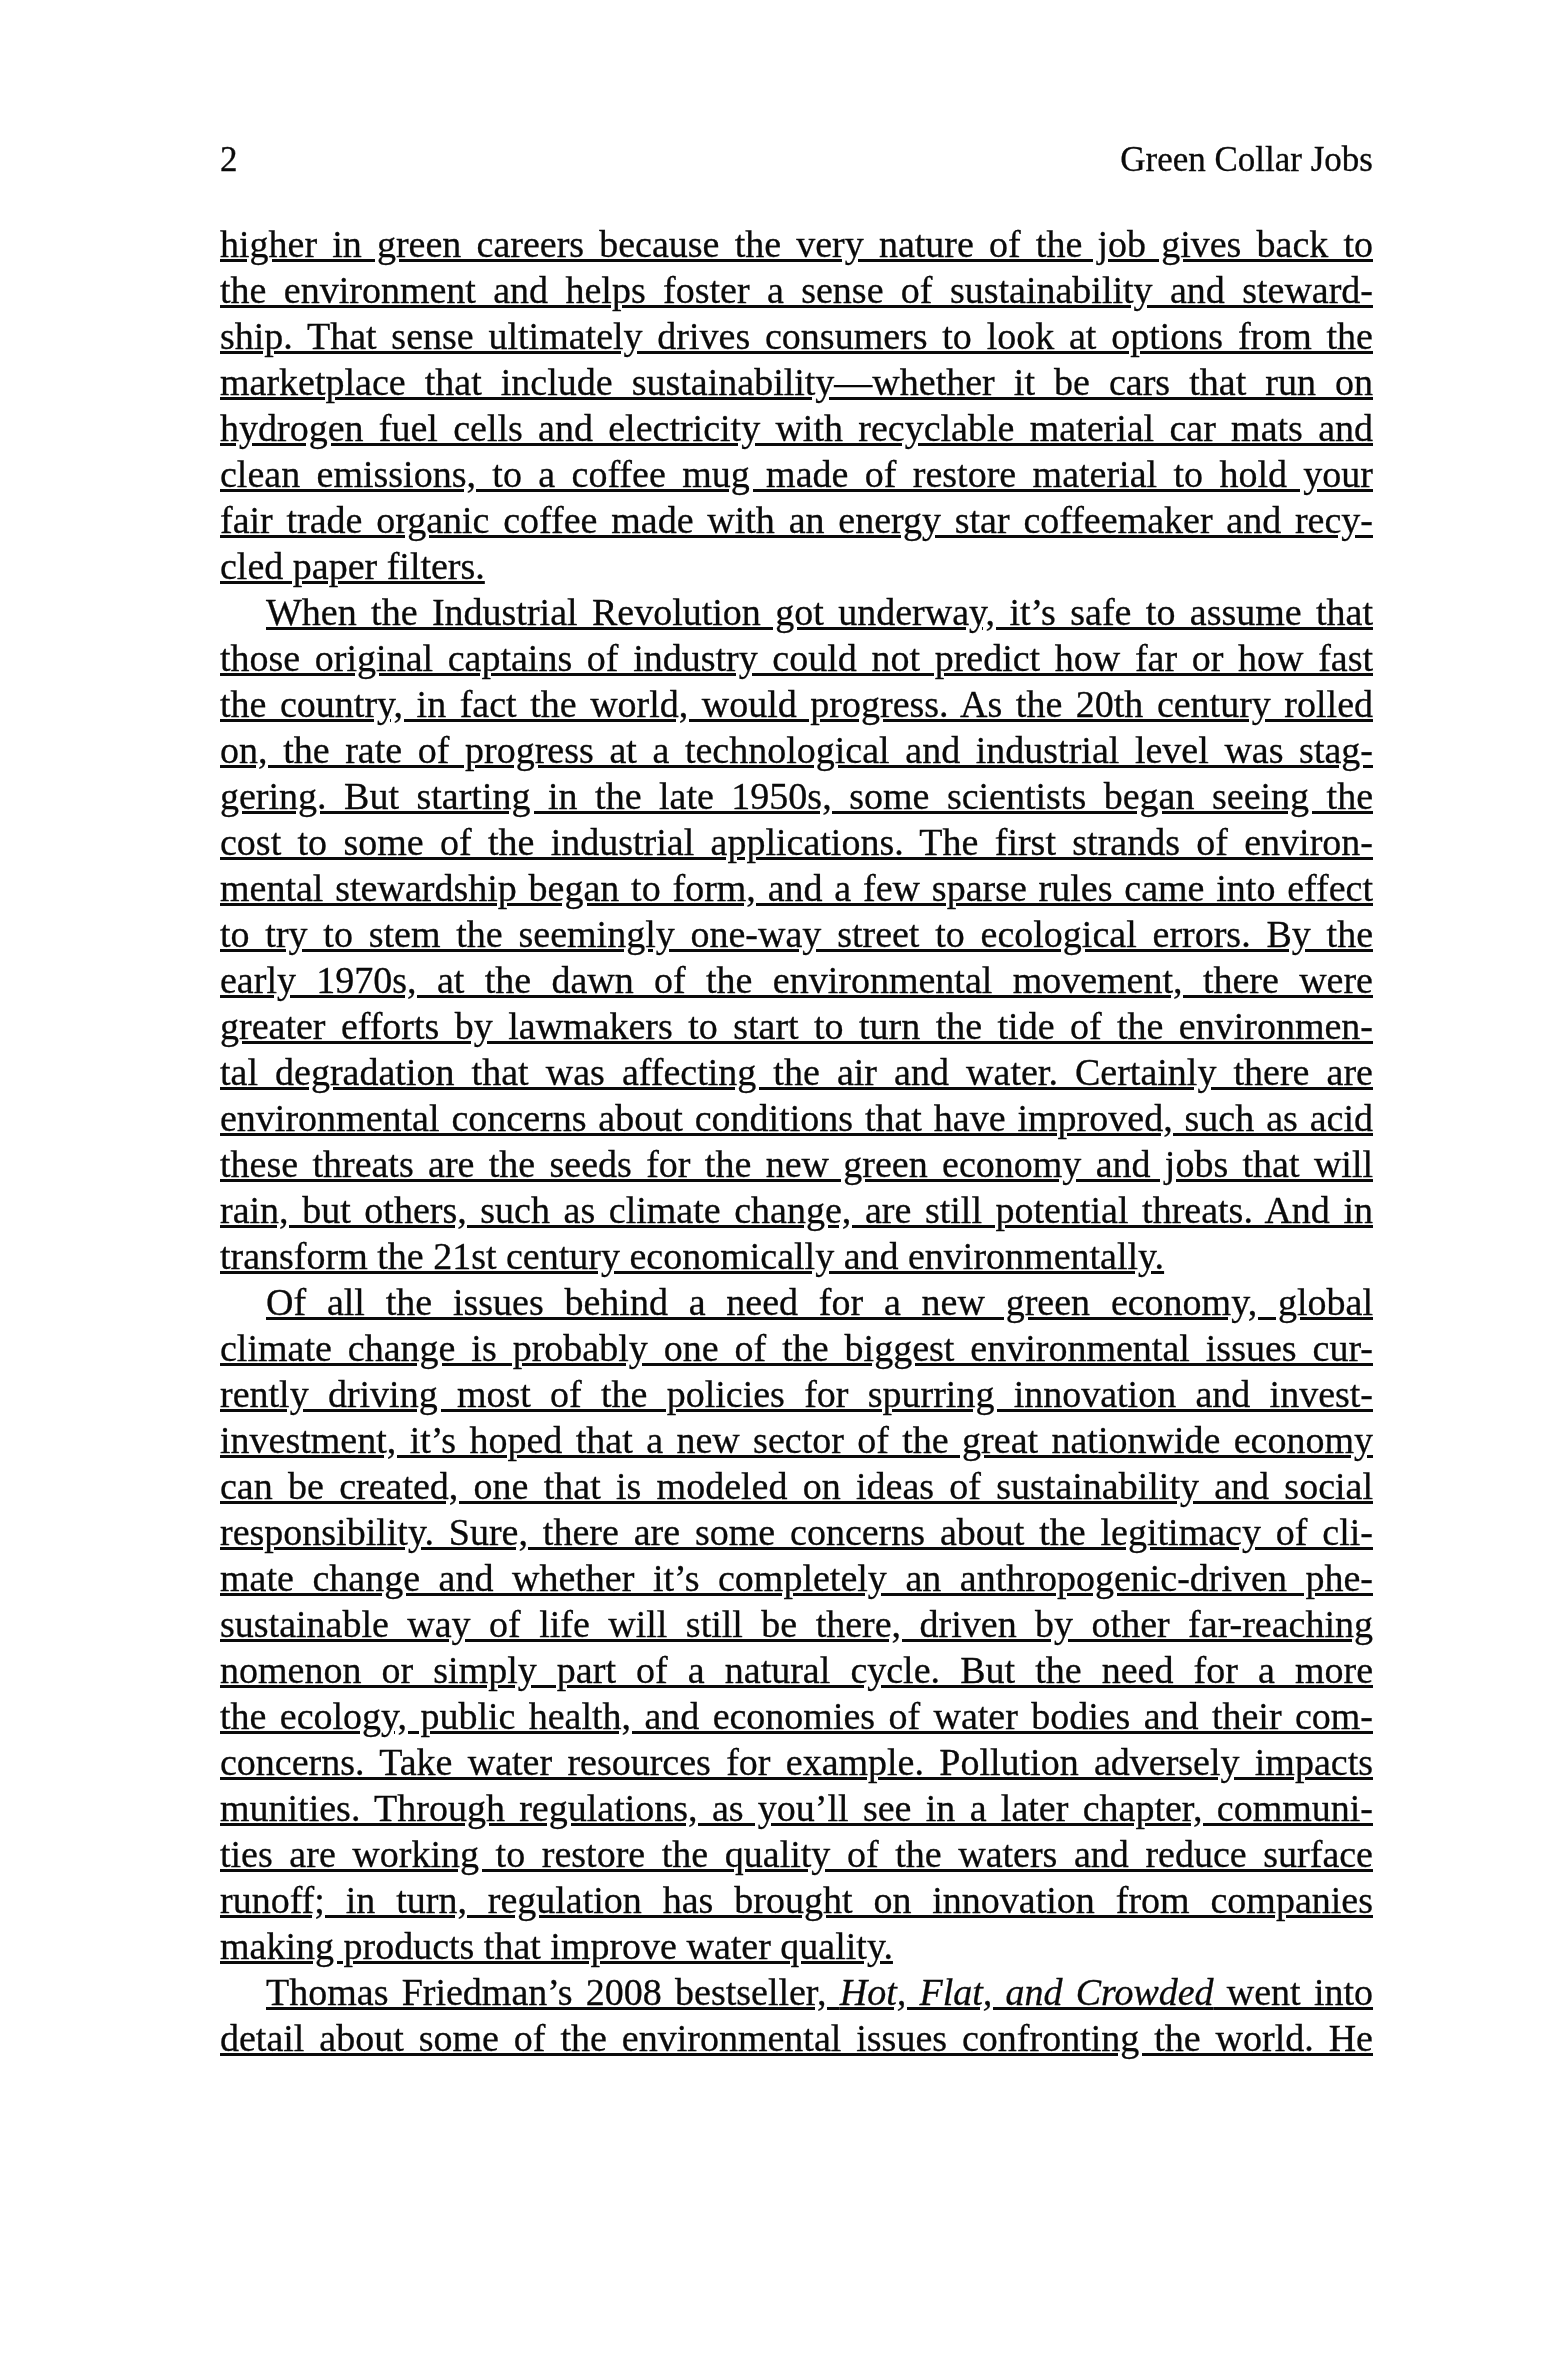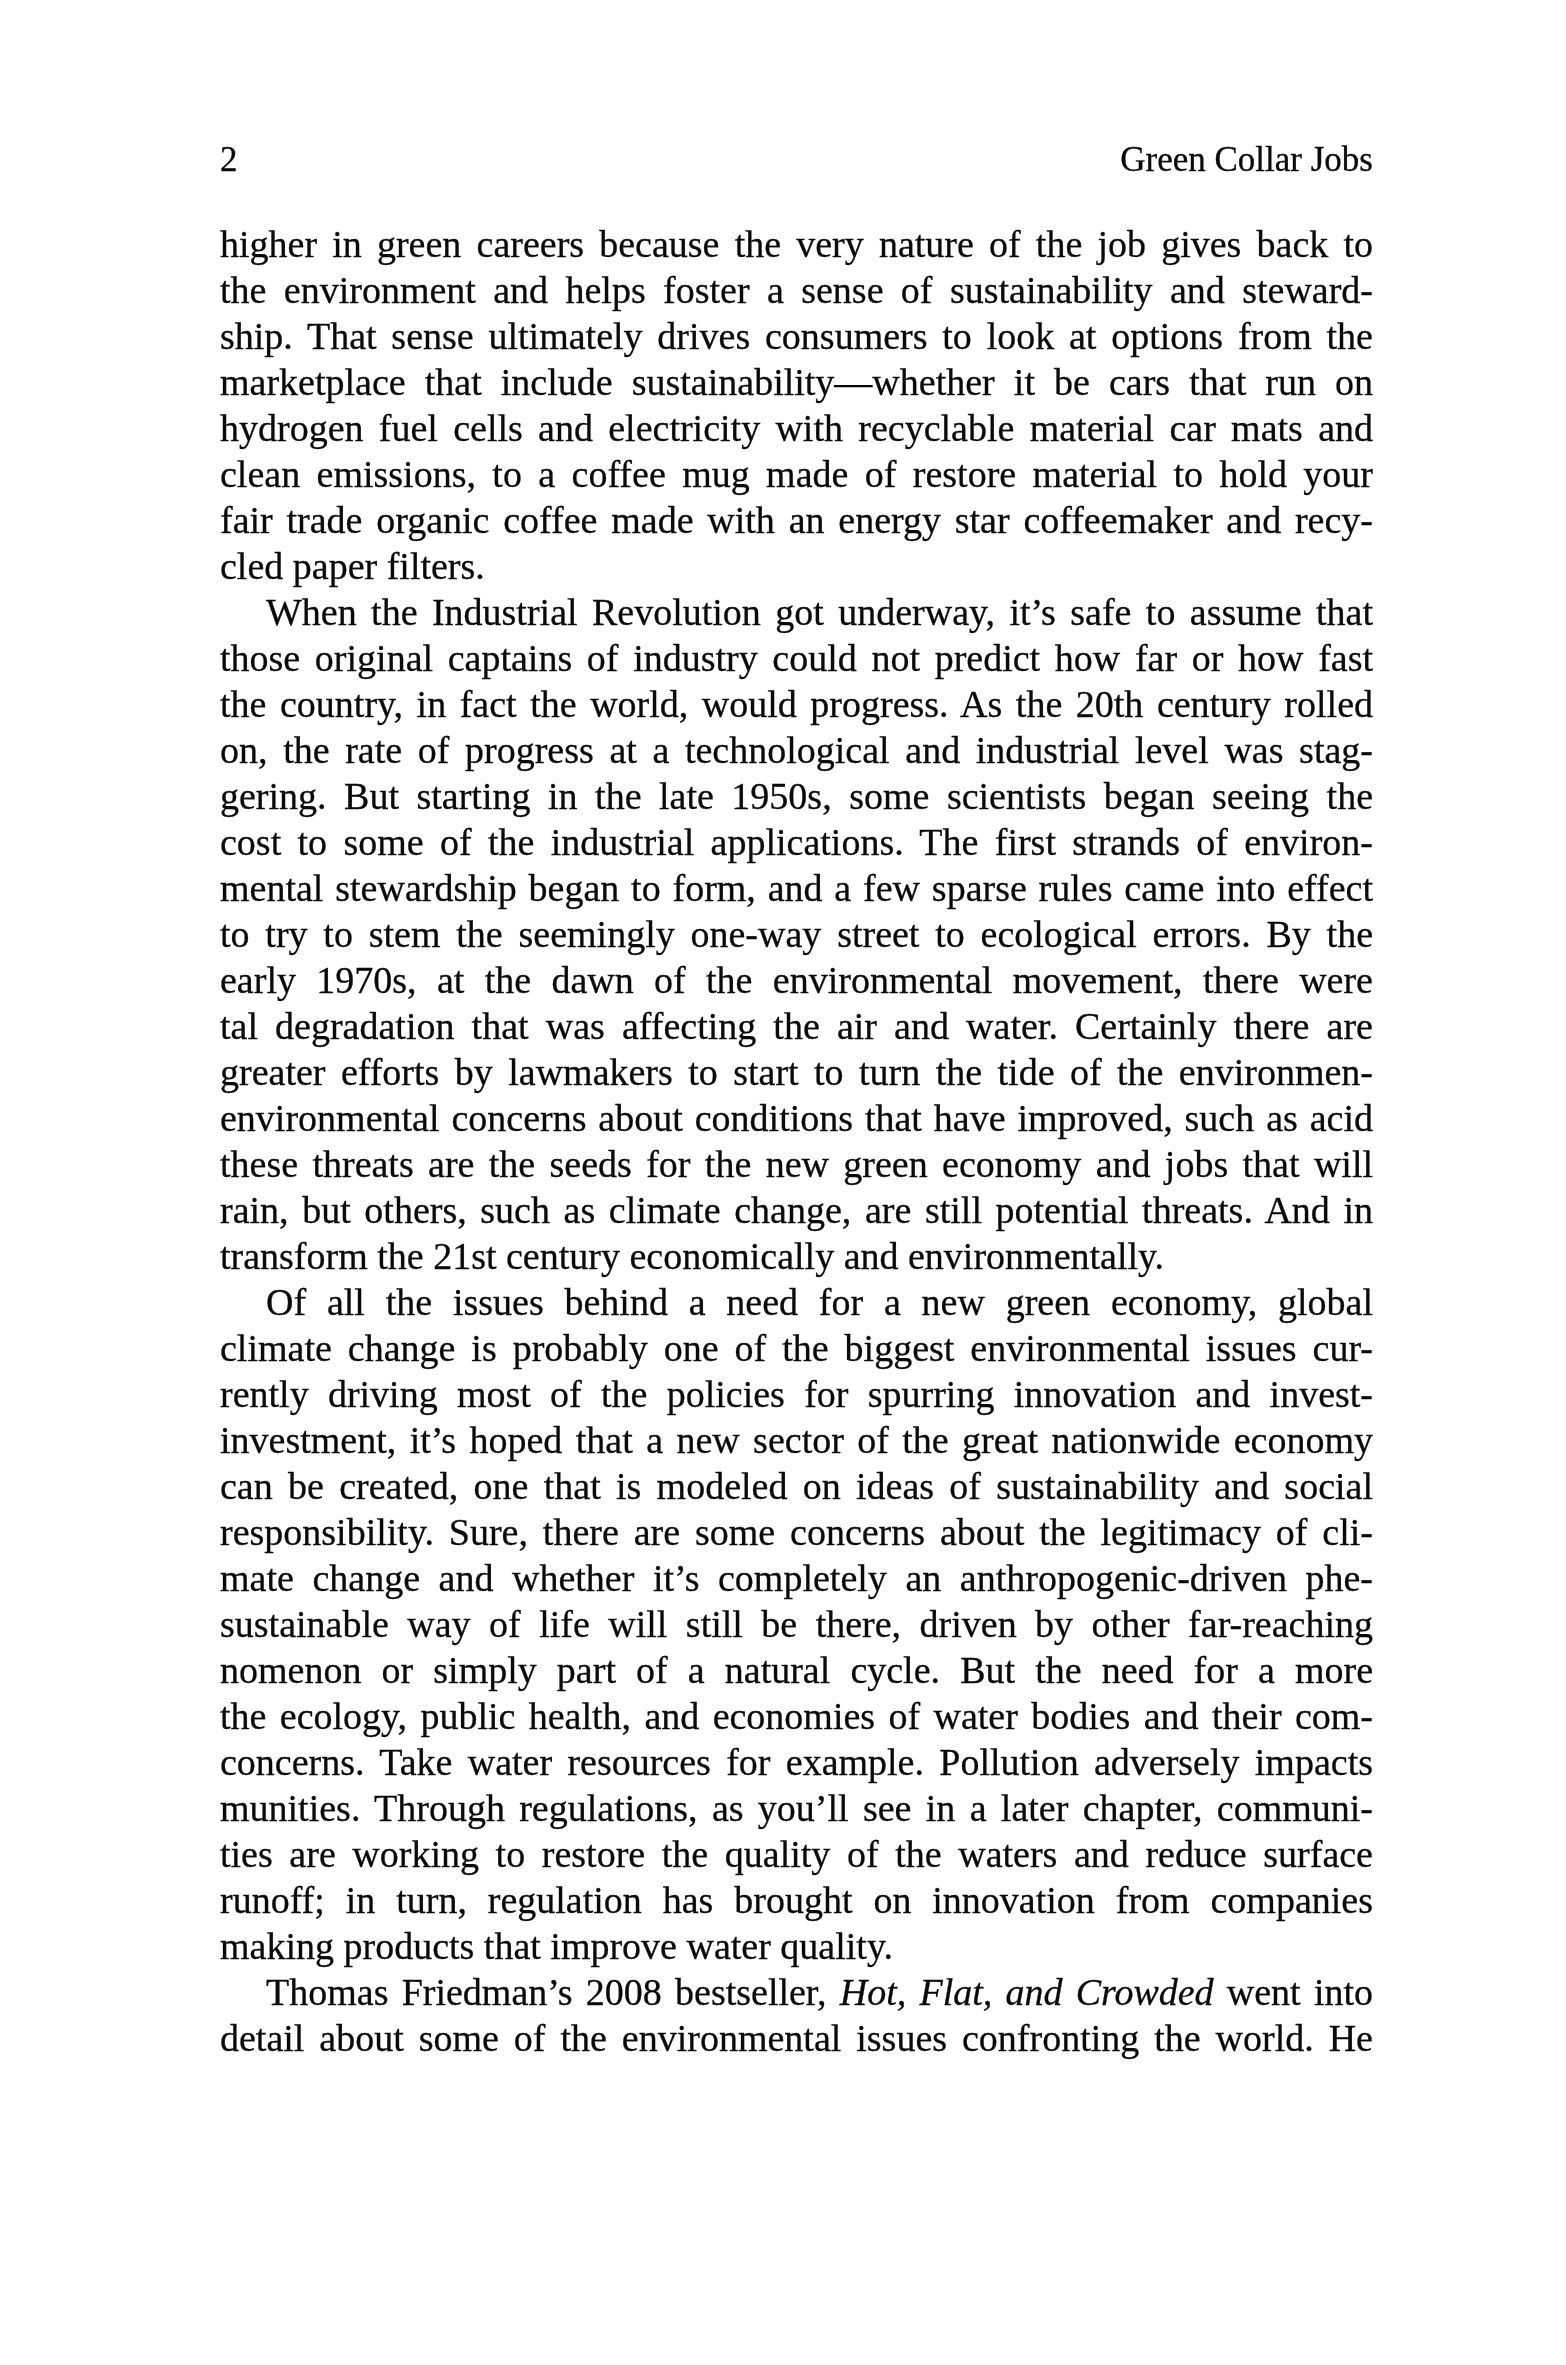--- a/index.html
+++ b/index.html
@@ -48,20 +48,21 @@
     font-size: 38px;
     line-height: 46px;
     -webkit-text-stroke: 0.3px currentColor;
   }
   .paragraph { margin: 0; padding: 0; }
   .line {
     text-align: justify;
     text-align-last: justify;
     white-space: normal;
     height: 46px;
+    text-decoration: underline;
   }
   .line.first-indent { padding-left: 46px; }
   .line.para-end { text-align-last: left; }
   .line i { font-style: italic; }
 </style>
 </head>
 <body>
 
 <div class="page" style="background: rgb(255, 255, 255); color: rgb(10, 10, 10);">
   <header class="running-head">
@@ -82,22 +83,22 @@
       <div class="paragraph">
         <div class="line first-indent">When the Industrial Revolution got underway, it’s safe to assume that</div>
         <div class="line">those original captains of industry could not predict how far or how fast</div>
         <div class="line">the country, in fact the world, would progress. As the 20th century rolled</div>
         <div class="line">on, the rate of progress at a technological and industrial level was stag-</div>
         <div class="line">gering. But starting in the late 1950s, some scientists began seeing the</div>
         <div class="line">cost to some of the industrial applications. The first strands of environ-</div>
         <div class="line">mental stewardship began to form, and a few sparse rules came into effect</div>
         <div class="line">to try to stem the seemingly one-way street to ecological errors. By the</div>
         <div class="line">early 1970s, at the dawn of the environmental movement, there were</div>
+        <div class="line">greater efforts by lawmakers to start to turn the tide of the environmen-</div>
         <div class="line">tal degradation that was affecting the air and water. Certainly there are</div>
-        <div class="line">greater efforts by lawmakers to start to turn the tide of the environmen-</div>
         <div class="line">environmental concerns about conditions that have improved, such as acid</div>
         <div class="line">these threats are the seeds for the new green economy and jobs that will</div>
         <div class="line">rain, but others, such as climate change, are still potential threats. And in</div>
         <div class="line para-end">transform the 21st century economically and environmentally.</div>
       </div>
       <div class="paragraph">
         <div class="line first-indent">Of all the issues behind a need for a new green economy, global</div>
         <div class="line">climate change is probably one of the biggest environmental issues cur-</div>
         <div class="line">rently driving most of the policies for spurring innovation and invest-</div>
         <div class="line">investment, it’s hoped that a new sector of the great nationwide economy</div>

